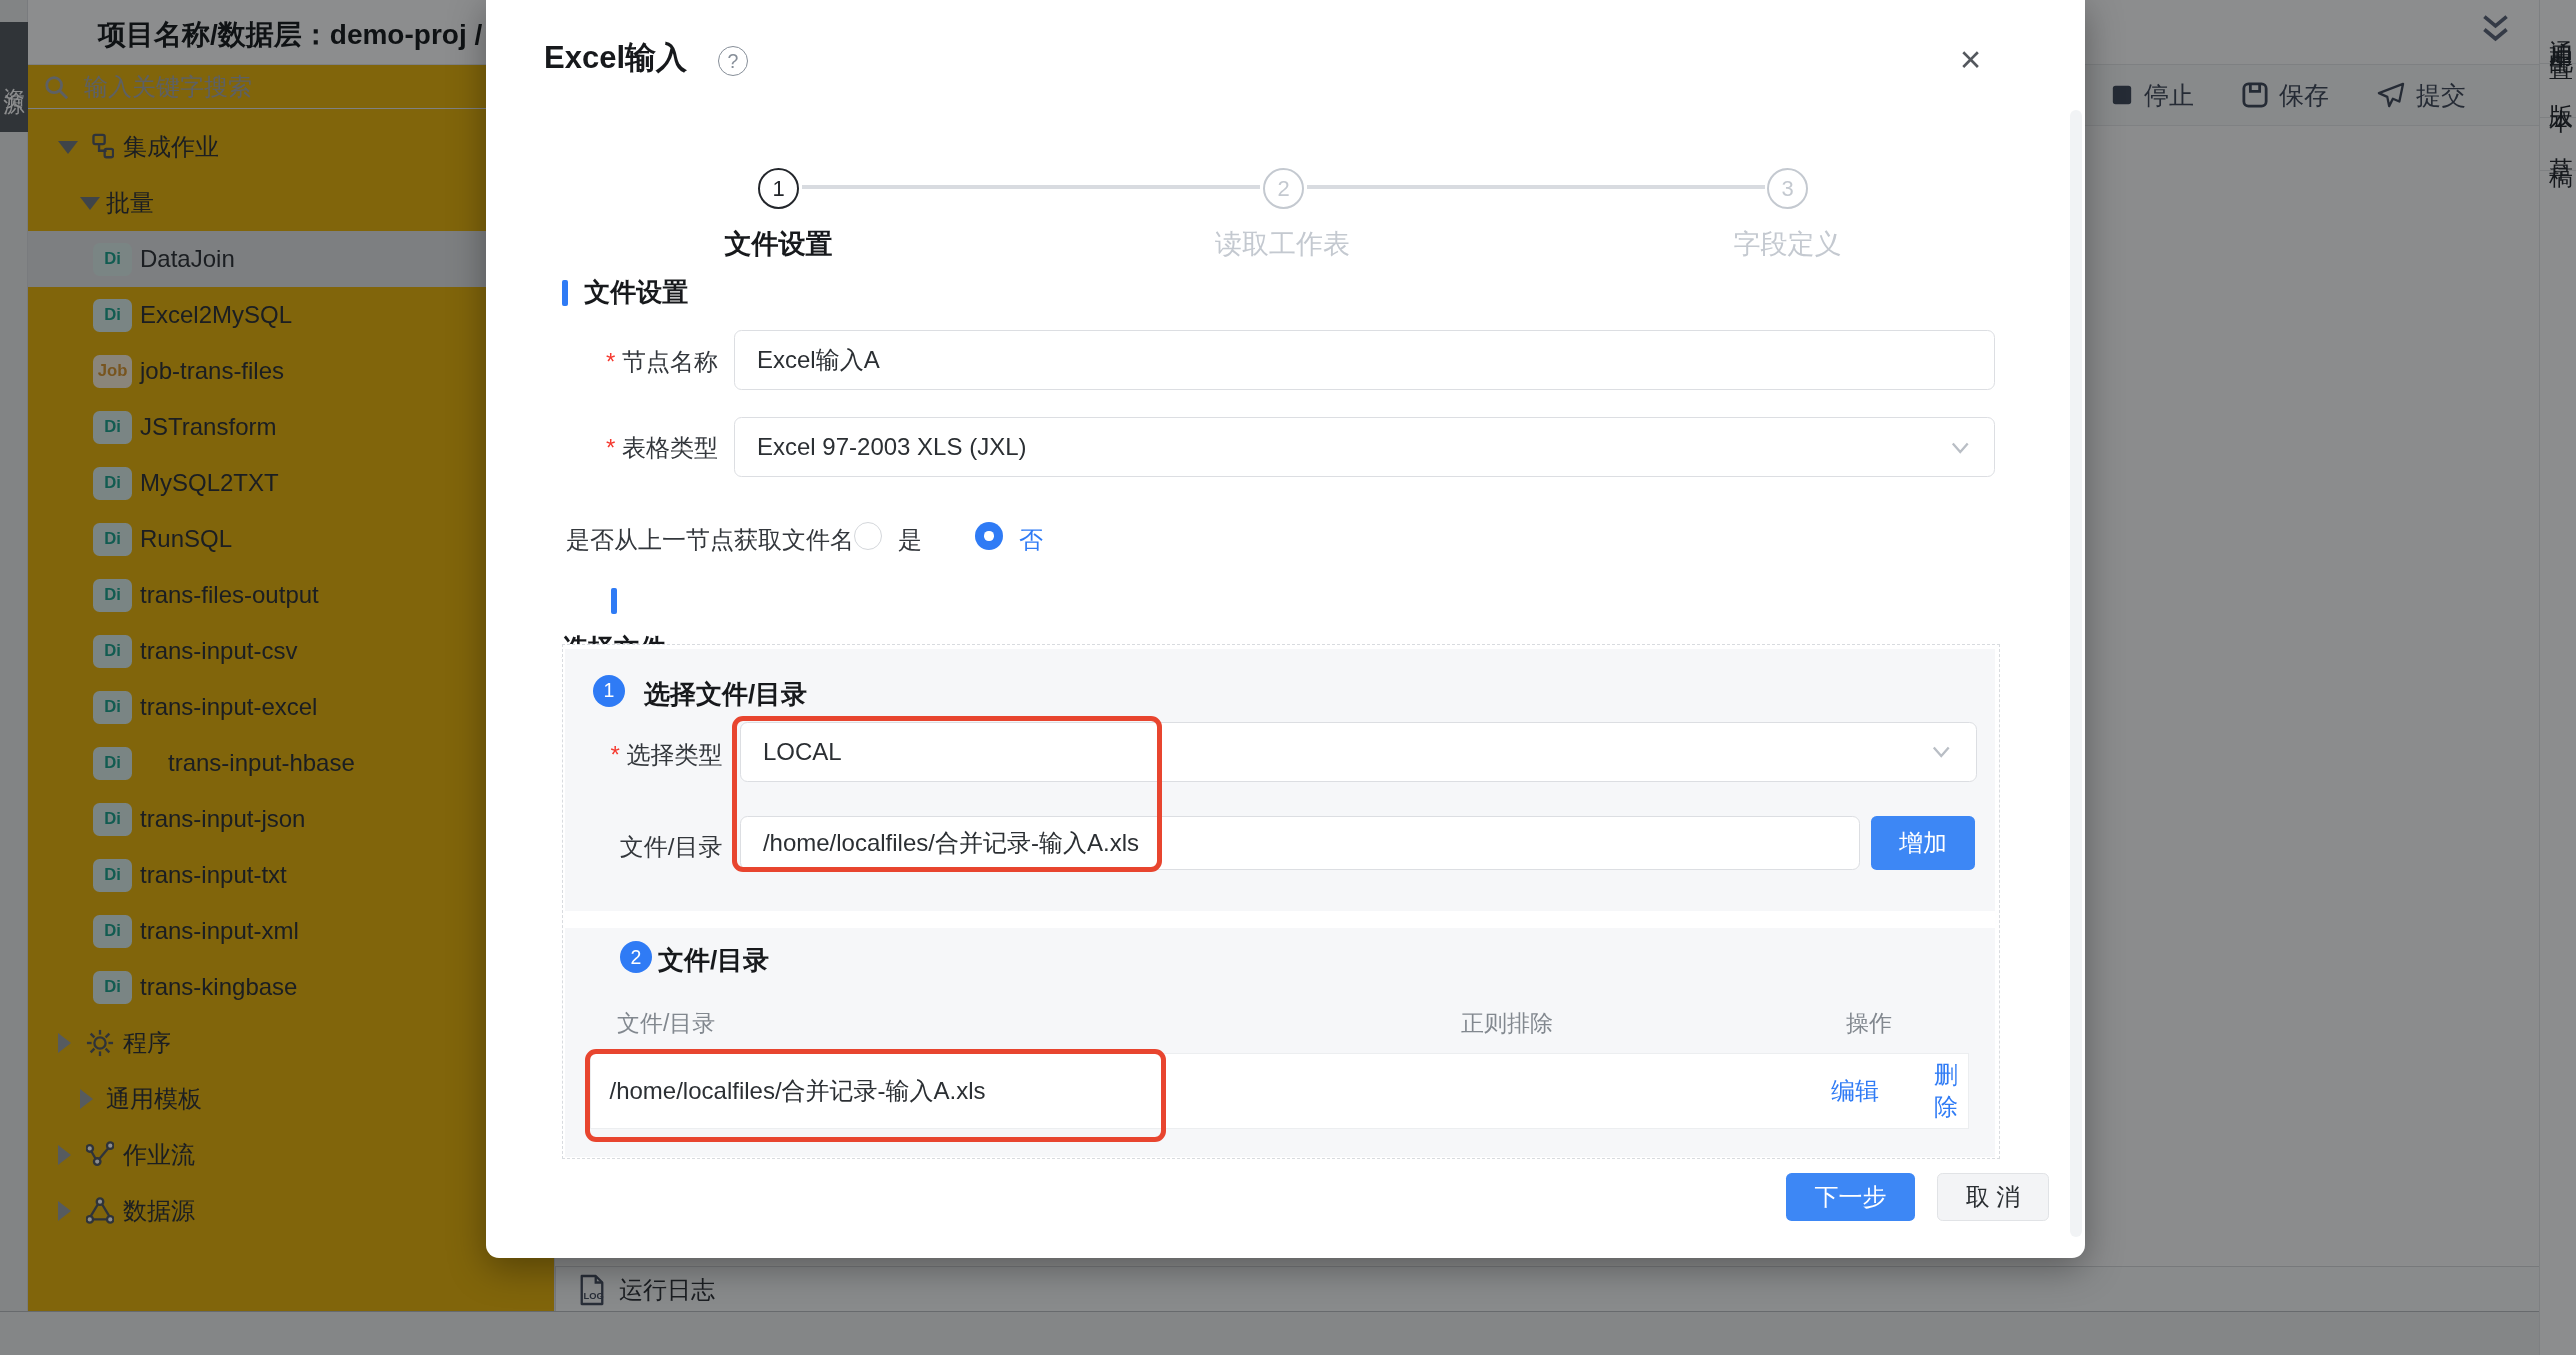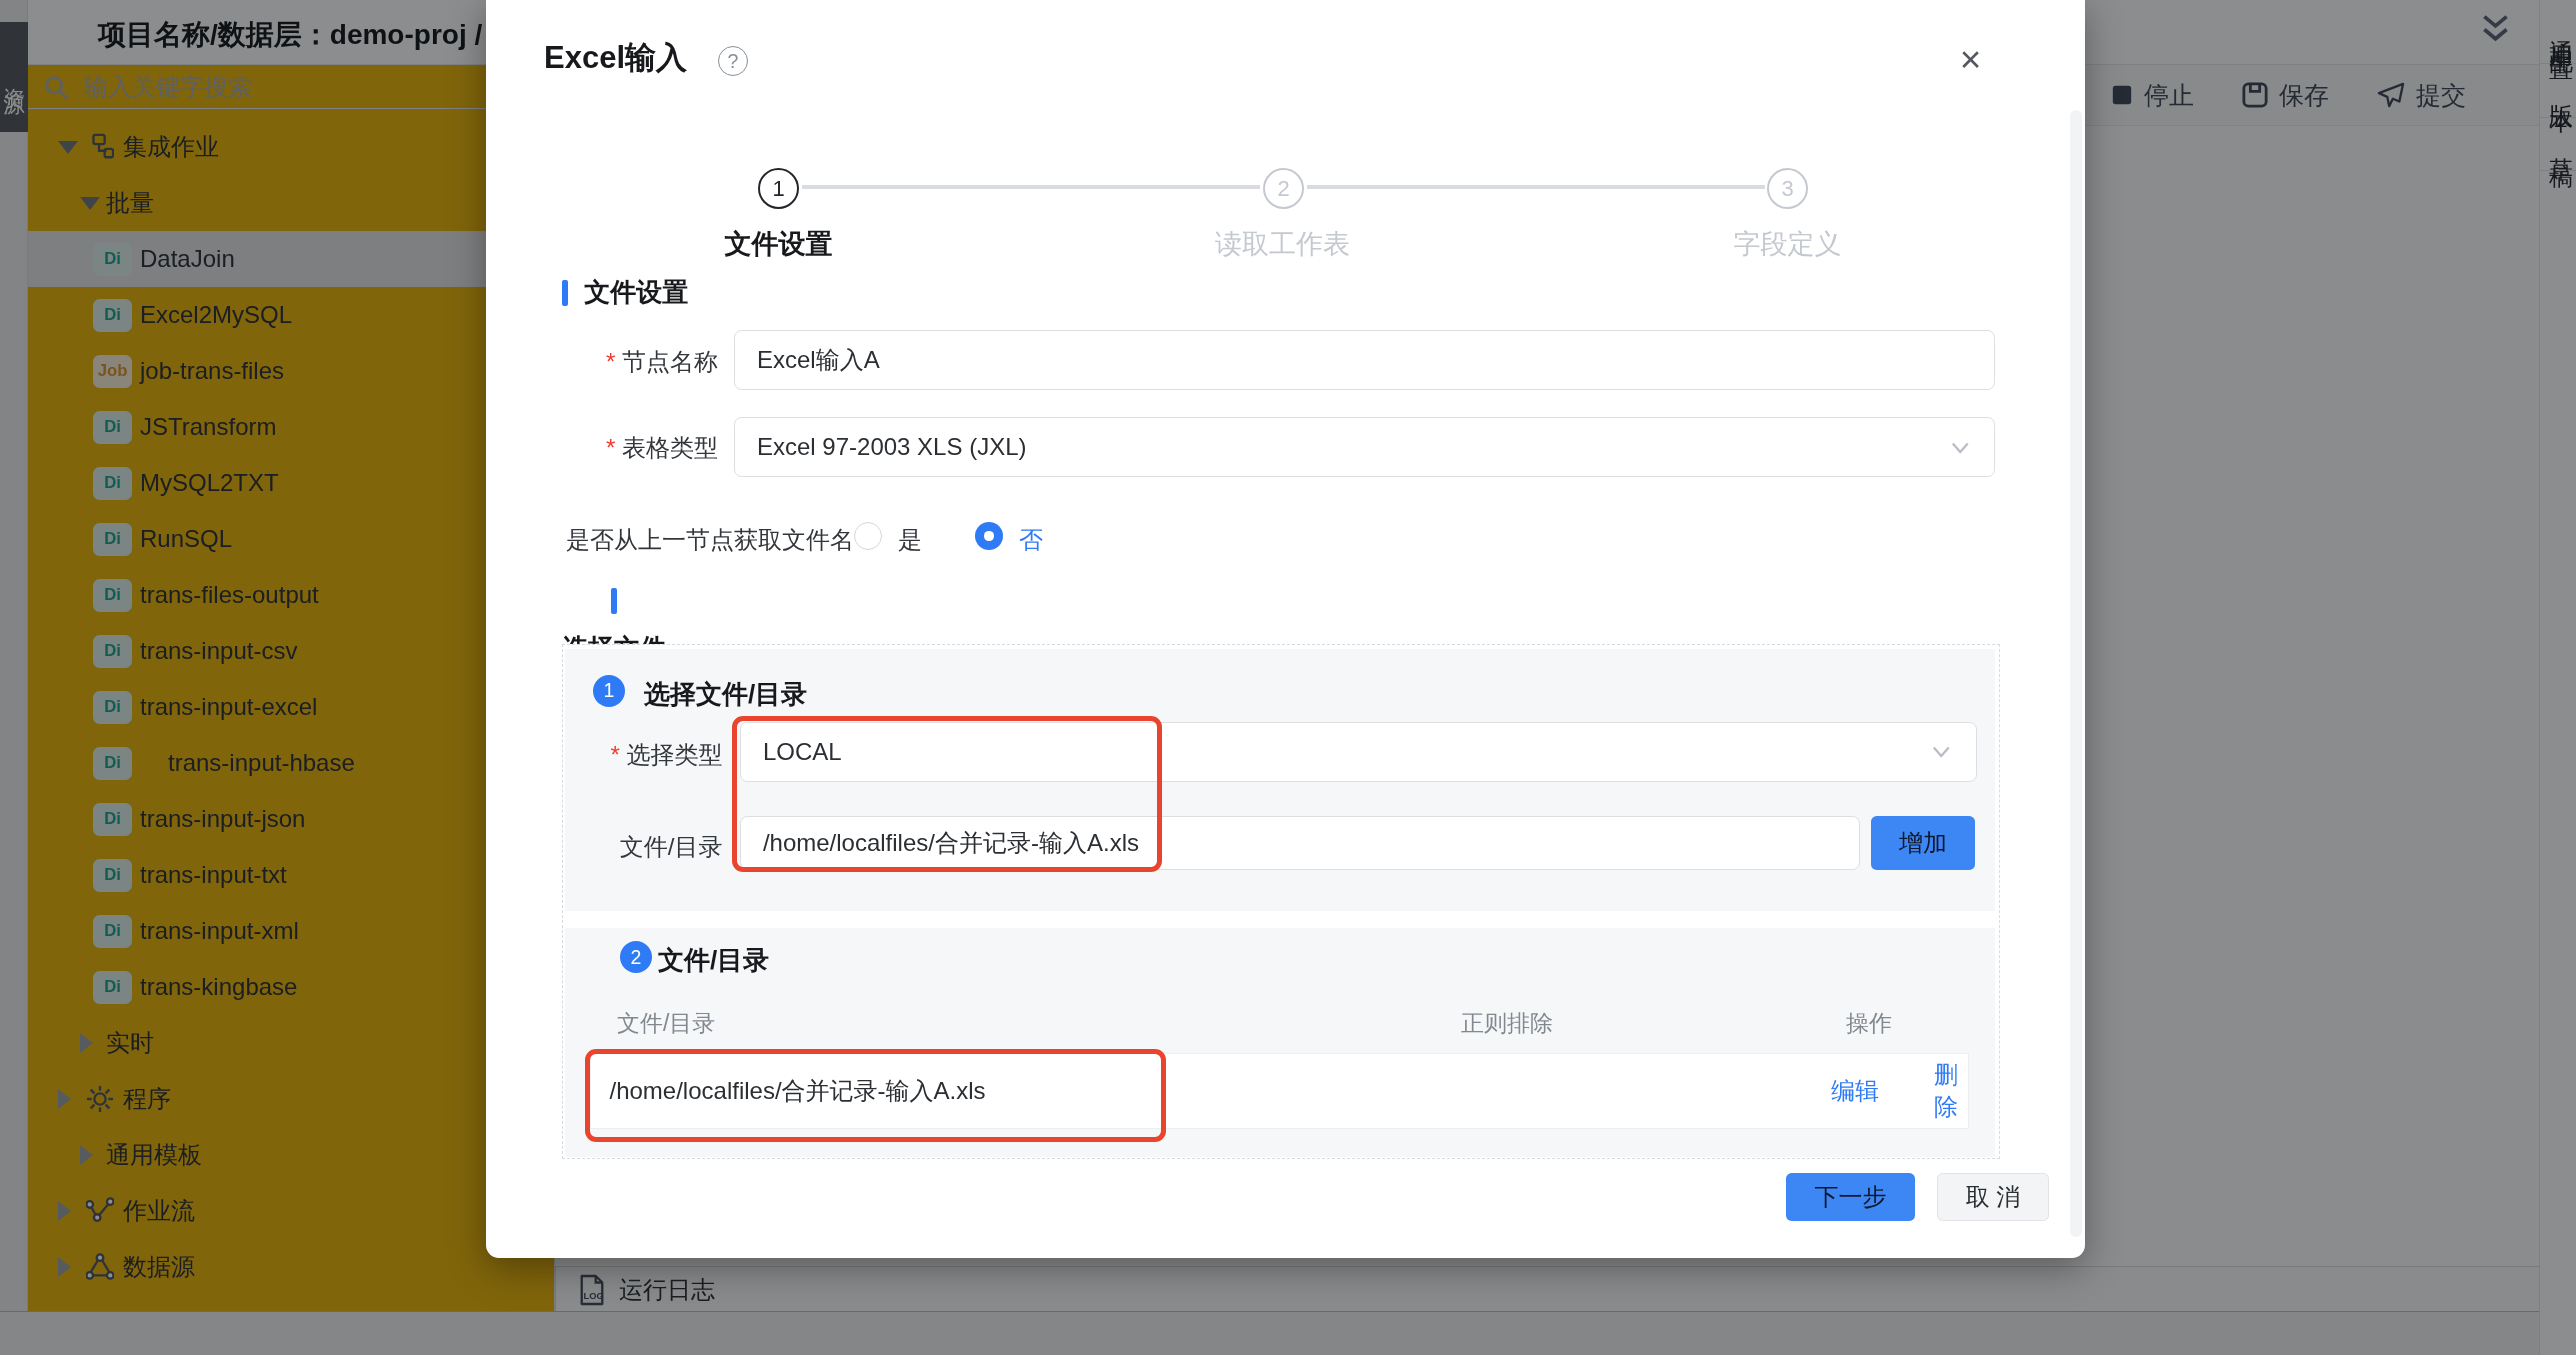--- a/index.html
+++ b/index.html
@@ -83,21 +83,21 @@
   .radio.on { background:#2f7bf5; position:relative; }
   .radio.on::after { content:""; position:absolute; left:9.3px; top:9.3px; width:9.3px; height:9.3px;
                      border-radius:50%; background:#fff; }
 
   .dashbox { left:76px; top:644px; width:1438px; height:515px; border:1.9px dashed #d8dbdf; background:#fff; }
   .panel { position:absolute; left:1.9px; width:1430px; background:#f6f7f9; }
   .pnum { width:32px; height:32px; border-radius:50%; background:#2f7bf5; color:#fff; font-size:19.5px;
           display:flex; align-items:center; justify-content:center; }
   .ptitle { font-size:26px; font-weight:600; color:#17191c; }
 
-  .bluebtn { background:#3d87f5; color:#0f172a; border-radius:5.6px; display:flex; align-items:center;
+  .bluebtn { background:#3d87f5; color:#ffffff; border-radius:5.6px; display:flex; align-items:center;
              justify-content:center; font-size:24px; cursor:pointer; }
   .graybtn { background:#f3f4f6; border:0.9px solid #e1e3e6; color:#2b2f33; border-radius:5.6px;
              display:flex; align-items:center; justify-content:center; font-size:24px; cursor:pointer; }
 
   .thead { font-size:23px; color:#82888f; }
   .rowwhite { background:#fff; border:0.9px solid #eceef0; display:flex; align-items:center; }
   .oplink { font-size:24px; color:#2f7bf5; cursor:pointer; }
 
   .redbox { border:5.6px solid #e8452f; border-radius:11px; z-index:120; pointer-events:none; }
 
@@ -225,24 +225,20 @@
           <span class="badge Di" style="left:65px;">Di</span>
           <span class="abs" style="left:112px;">trans-input-txt</span>
         </div>
         <div class="trow">
           <span class="badge Di" style="left:65px;">Di</span>
           <span class="abs" style="left:112px;">trans-input-xml</span>
         </div>
         <div class="trow">
           <span class="badge Di" style="left:65px;">Di</span>
           <span class="abs" style="left:112px;">trans-kingbase</span>
-        </div>
-        <div class="trow">
-          <span class="arr col" style="left:52px;"></span>
-          <span class="abs" style="left:78px;">实时</span>
         </div>
         <div class="trow">
           <span class="arr col" style="left:30px;"></span>
           <span class="abs" style="left:58px; top:14px;">
             <svg class="ticon" width="28" height="28" viewBox="0 0 30 30">
               <circle cx="15" cy="15" r="6" fill="none" stroke="currentColor" stroke-width="2.5"></circle>
               <g stroke="currentColor" stroke-width="2.5">
                 <line x1="15" y1="1" x2="15" y2="6"></line>
                 <line x1="15" y1="24" x2="15" y2="29"></line>
                 <line x1="1" y1="15" x2="6" y2="15"></line>

